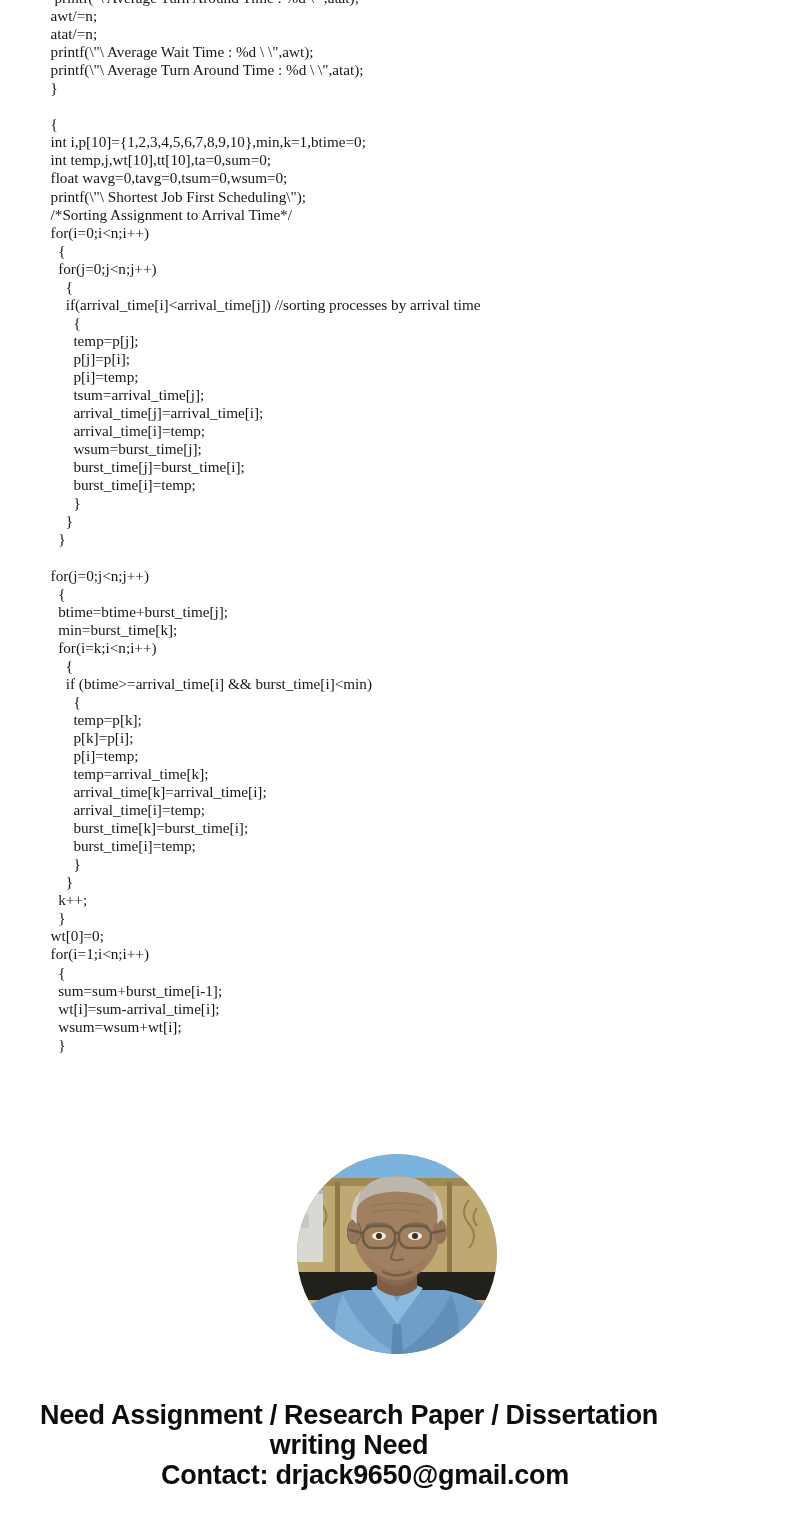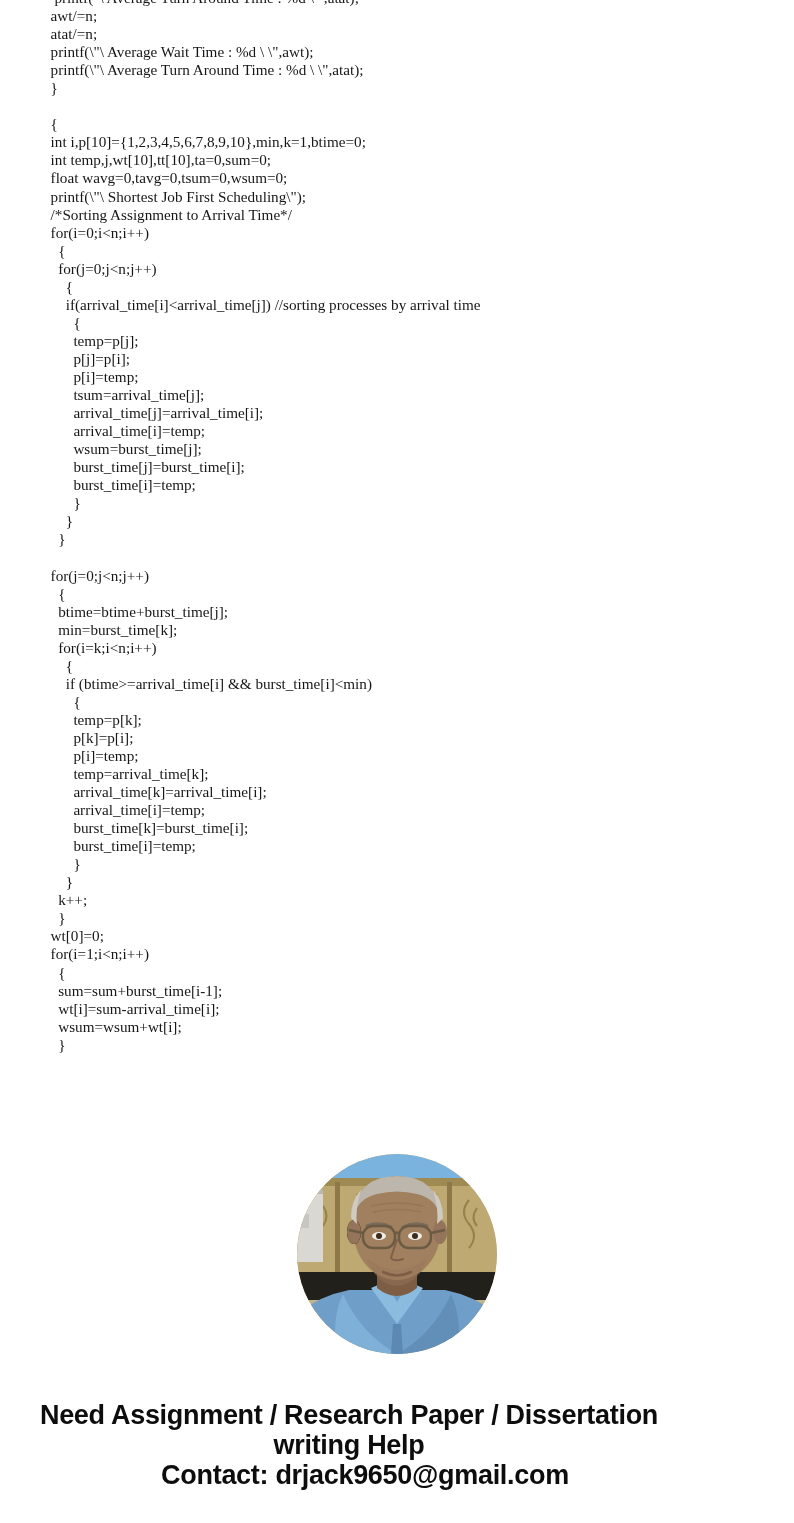--- a/index.html
+++ b/index.html
@@ -243,15 +243,15 @@
         <path d="M86 118 q14 7 28 0" stroke="#6a4935" stroke-width="2.6" fill="none" stroke-linecap="round"></path>
 
         <path d="M70 104 q30 24 60 0 q-8 26 -30 28 q-22 -2 -30 -28 Z" fill="#96765a" opacity="0.45"></path>
       </g>
     </svg>
   </div>
 </section>
 
 <section id="promo">
   <div class="promo-line" id="promo-line-1">Need Assignment / Research Paper / Dissertation</div>
-  <div class="promo-line" id="promo-line-2">writing Help</div>
+  <div class="promo-line" id="promo-line-2">writing Need</div>
   <div class="promo-line" id="promo-line-3">Contact: drjack9650@gmail.com</div>
 </section>
 
 </body></html>

